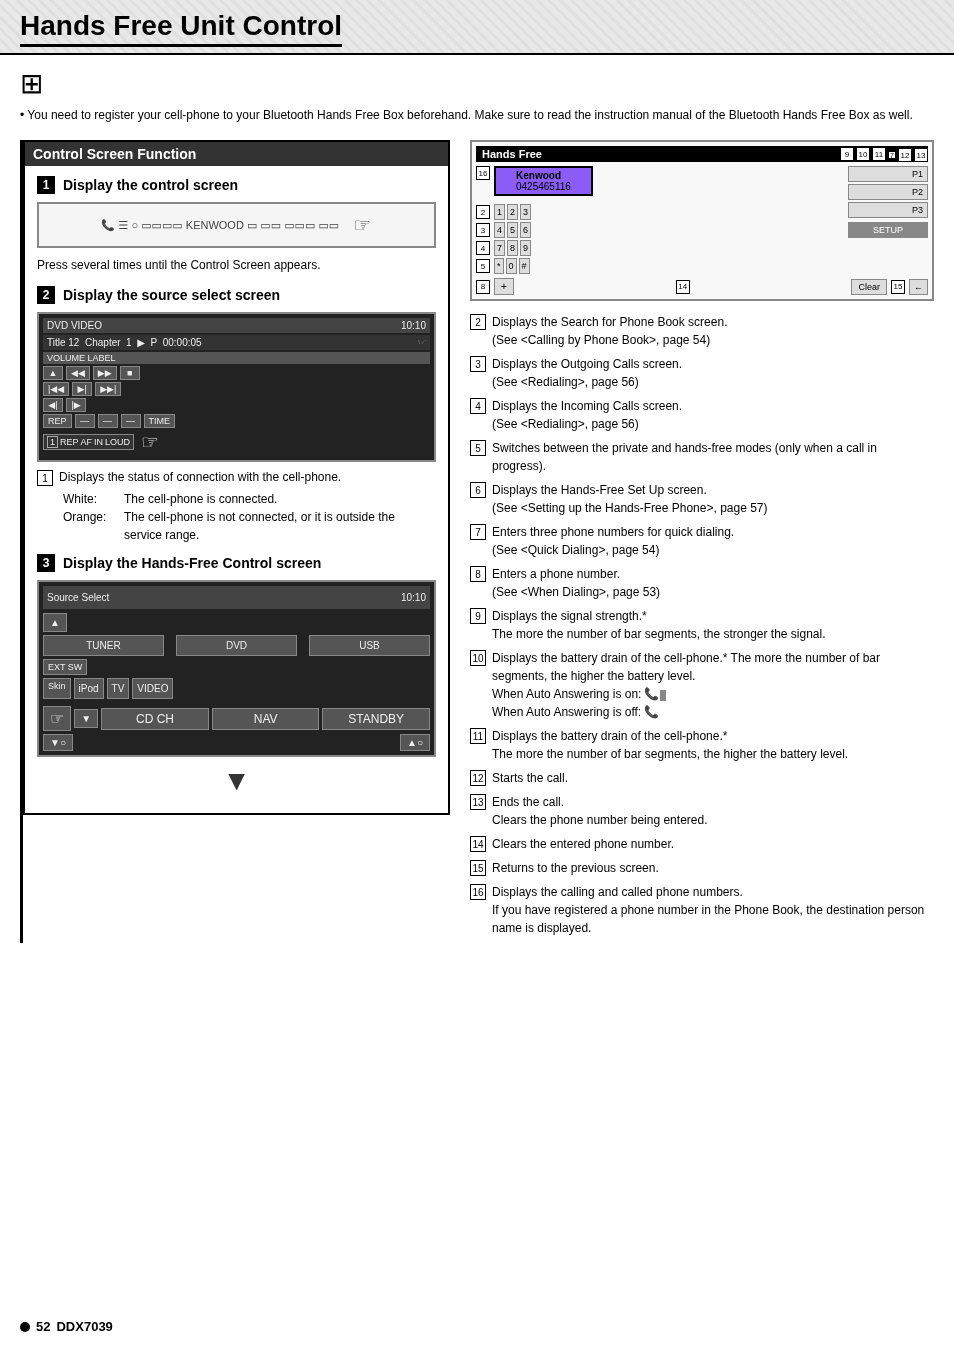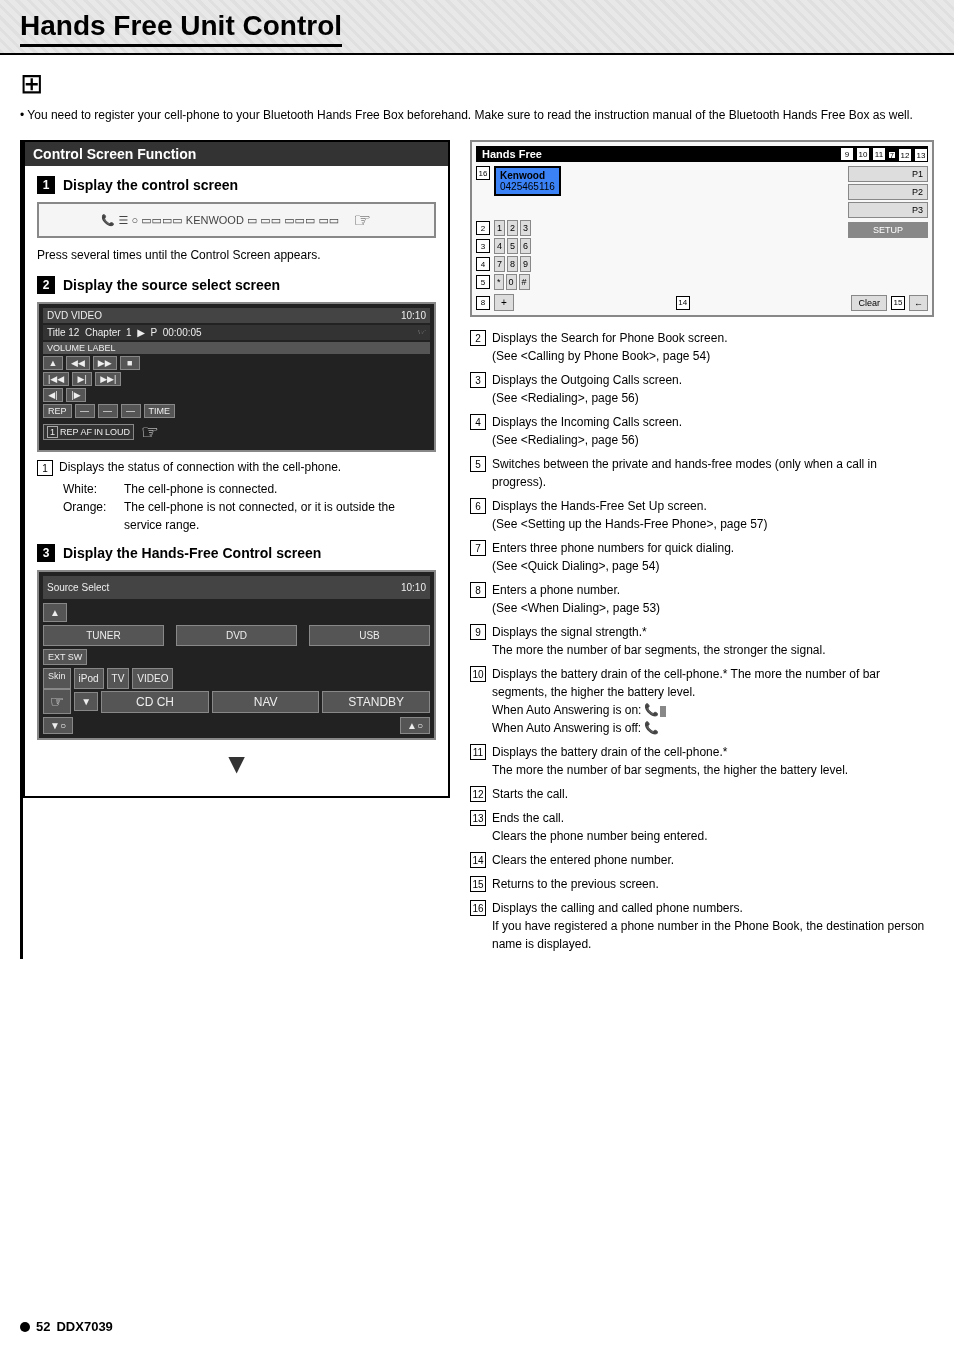--- a/index.html
+++ b/index.html
@@ -116,21 +116,21 @@
       font-size: 14px;
       font-weight: bold;
     }
 
     
     .screen-mockup {
       border: 2px solid #888;
       background: #f5f5f5;
       margin: 8px 0;
       padding: 4px 8px;
-      height: 36px;
+      height: 46px;
       display: flex;
       align-items: center;
       justify-content: center;
       position: relative;
       overflow: hidden;
     }
     .screen-mockup-inner {
       font-size: 11px;
       color: #444;
       display: flex;
@@ -283,23 +283,23 @@
     }
     .hf-main {
       display: flex;
       gap: 4px;
     }
     .hf-left-panel {
       flex: 1;
     }
     .hf-calling-box {
       border: 2px solid #000;
-      background: #3b82f6;
-      padding: 2px 4px;
-      margin-bottom: 20px;
+      background: #8b5cf6;
+      padding: 2px 20px;
+      margin-bottom: 4px;
     }
     .hf-calling-name {
       font-size: 10px;
       font-weight: bold;
     }
     .hf-calling-num {
       font-size: 10px;
     }
     .hf-key {
       border: 1px solid #888;
@@ -518,21 +518,21 @@
             <div style="background:#555; border:1px solid #888; font-size:10px; padding:3px 6px;">▲</div>
           </div>
           <div class="source-grid">
             <div class="source-btn">TUNER</div>
             <div class="source-btn">DVD</div>
             <div class="source-btn">USB</div>
           </div>
           <div style="display:flex; gap:3px; margin-bottom:3px; align-items:center;">
             <div style="background:#555; border:1px solid #888; font-size:9px; padding:2px 4px;">EXT SW</div>
           </div>
-          <div style="display:flex; gap:3px; margin-bottom:0;">
+          <div style="display:flex; gap:3px; margin-bottom:7px;">
             <div style="background:#555; border:1px solid #888; font-size:9px; padding:2px 4px;">Skin</div>
             <div class="source-btn">iPod</div>
             <div class="source-btn">TV</div>
             <div class="source-btn">VIDEO</div>
           </div>
           <div class="source-row" style="align-items:center; margin-bottom:3px;">
             <div style="background:#555; border:1px solid #888; font-size:16px; padding:2px 6px; color:#eee;">☞</div>
             <div style="background:#555; border:1px solid #888; font-size:10px; padding:3px 6px;">▼</div>
             <div class="source-wide">CD CH</div>
             <div class="source-wide">NAV</div>

